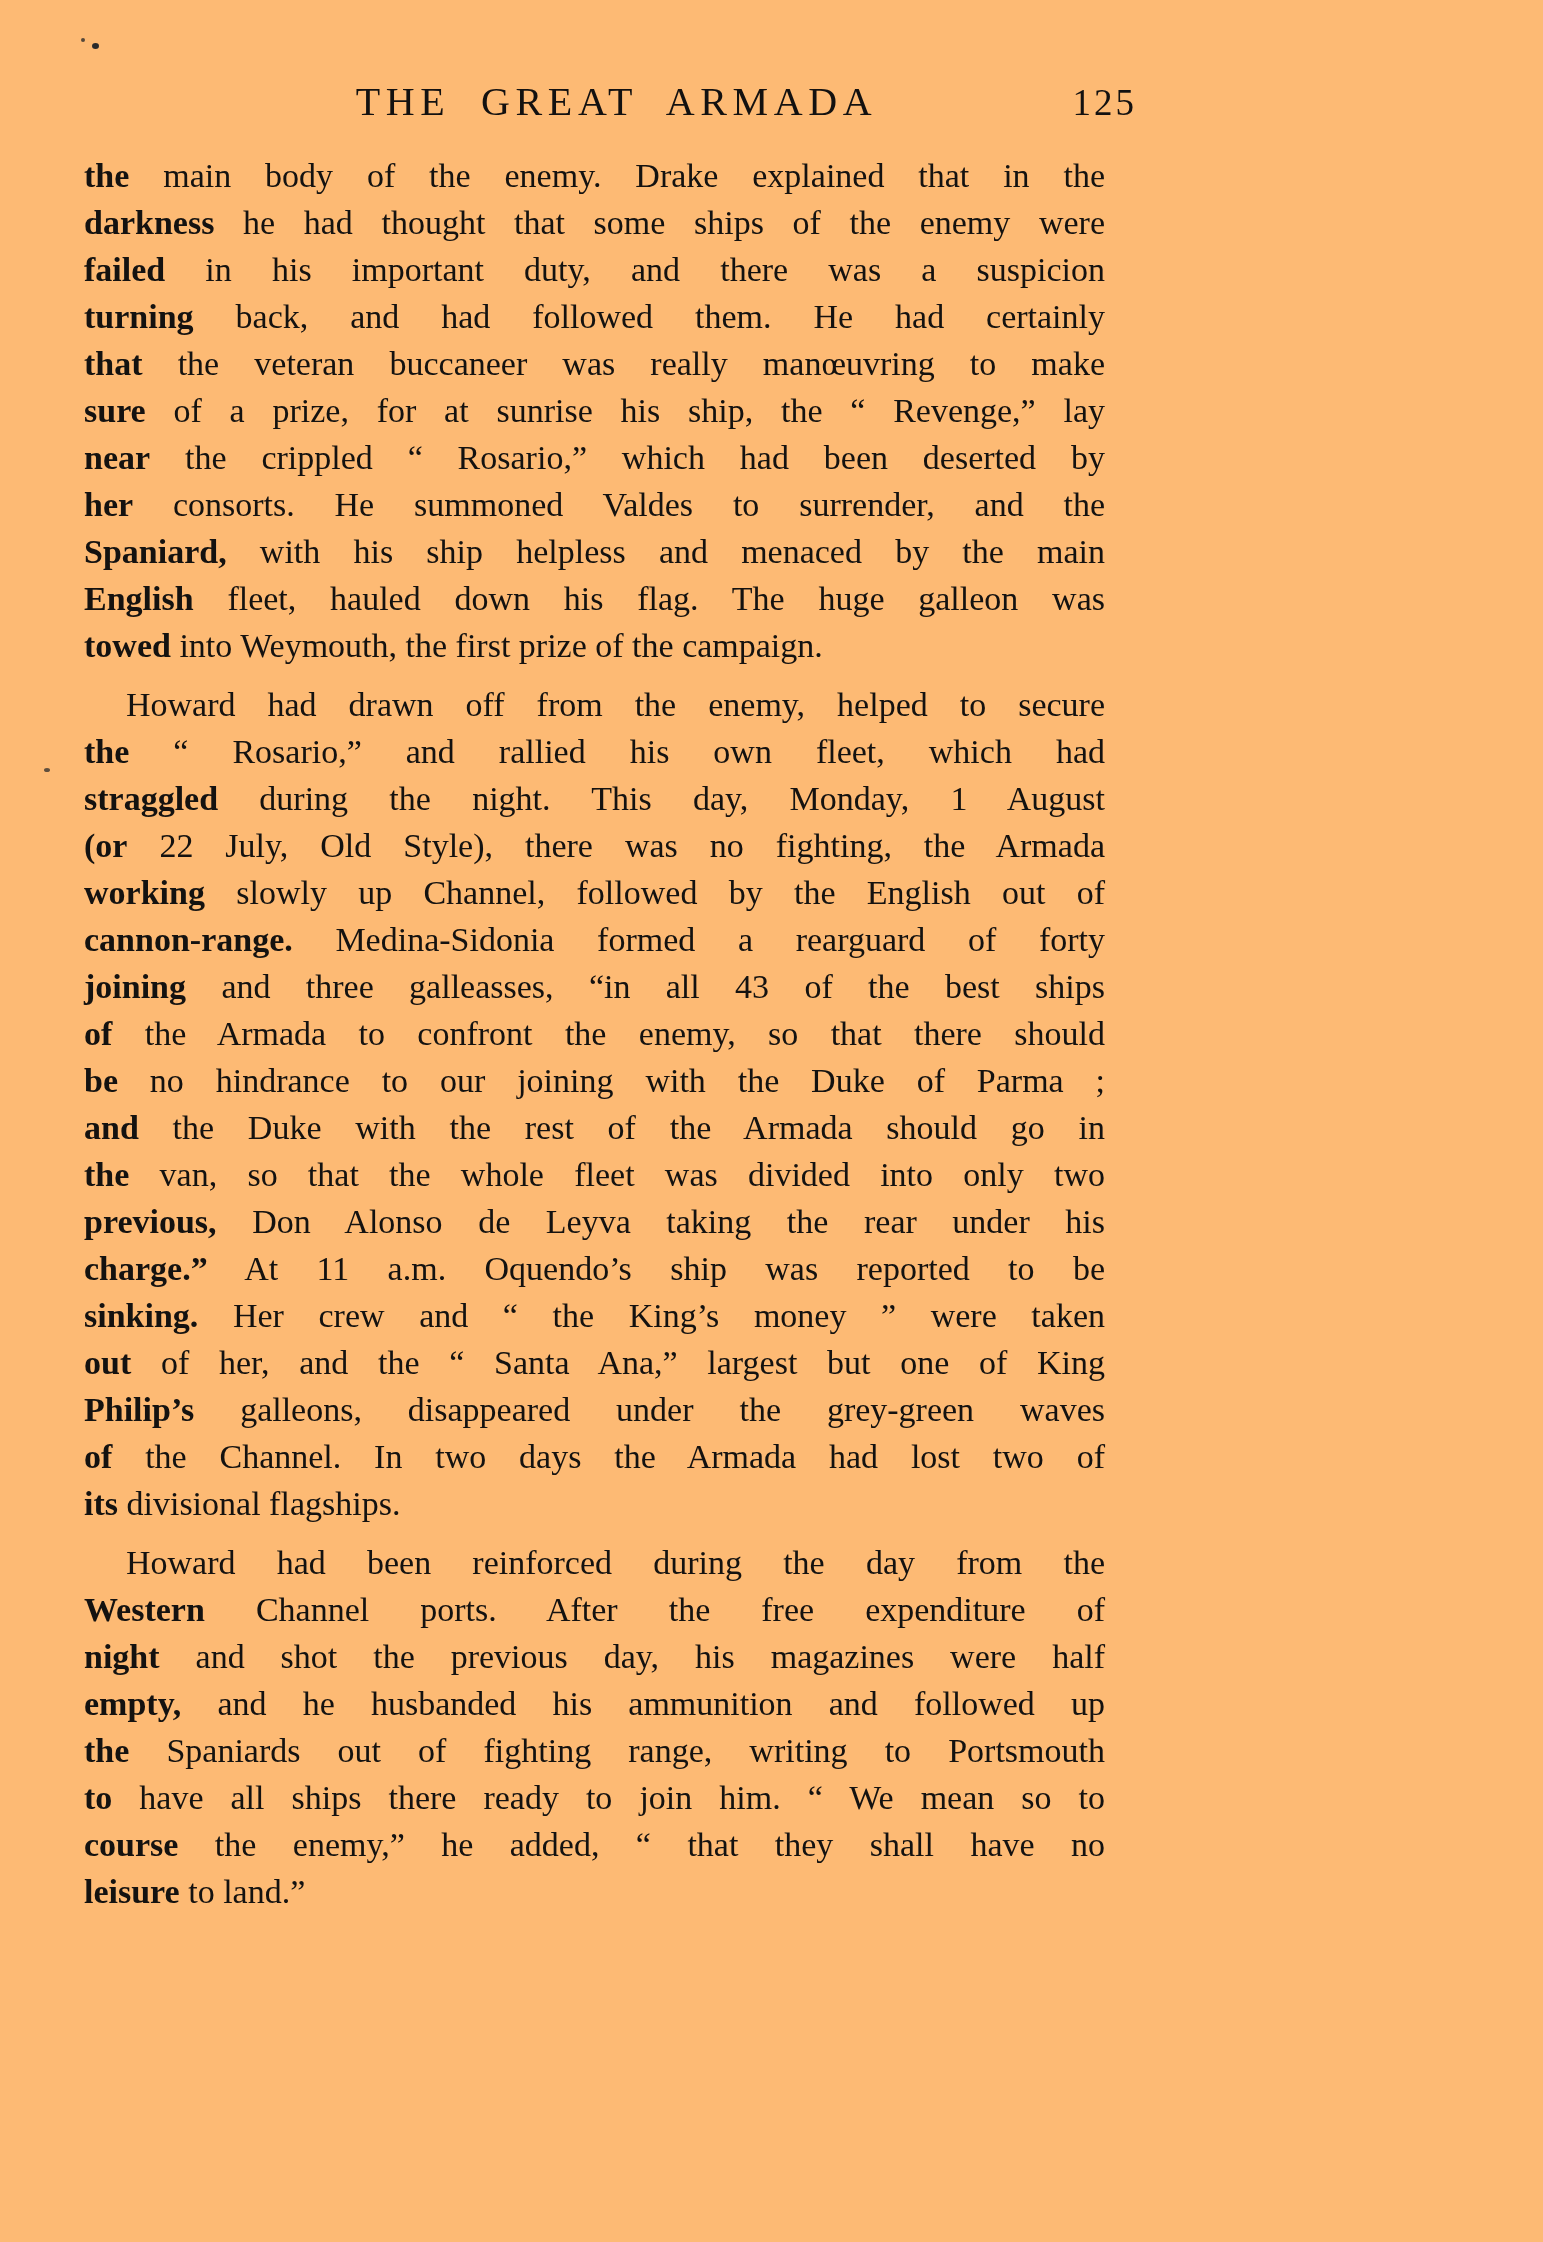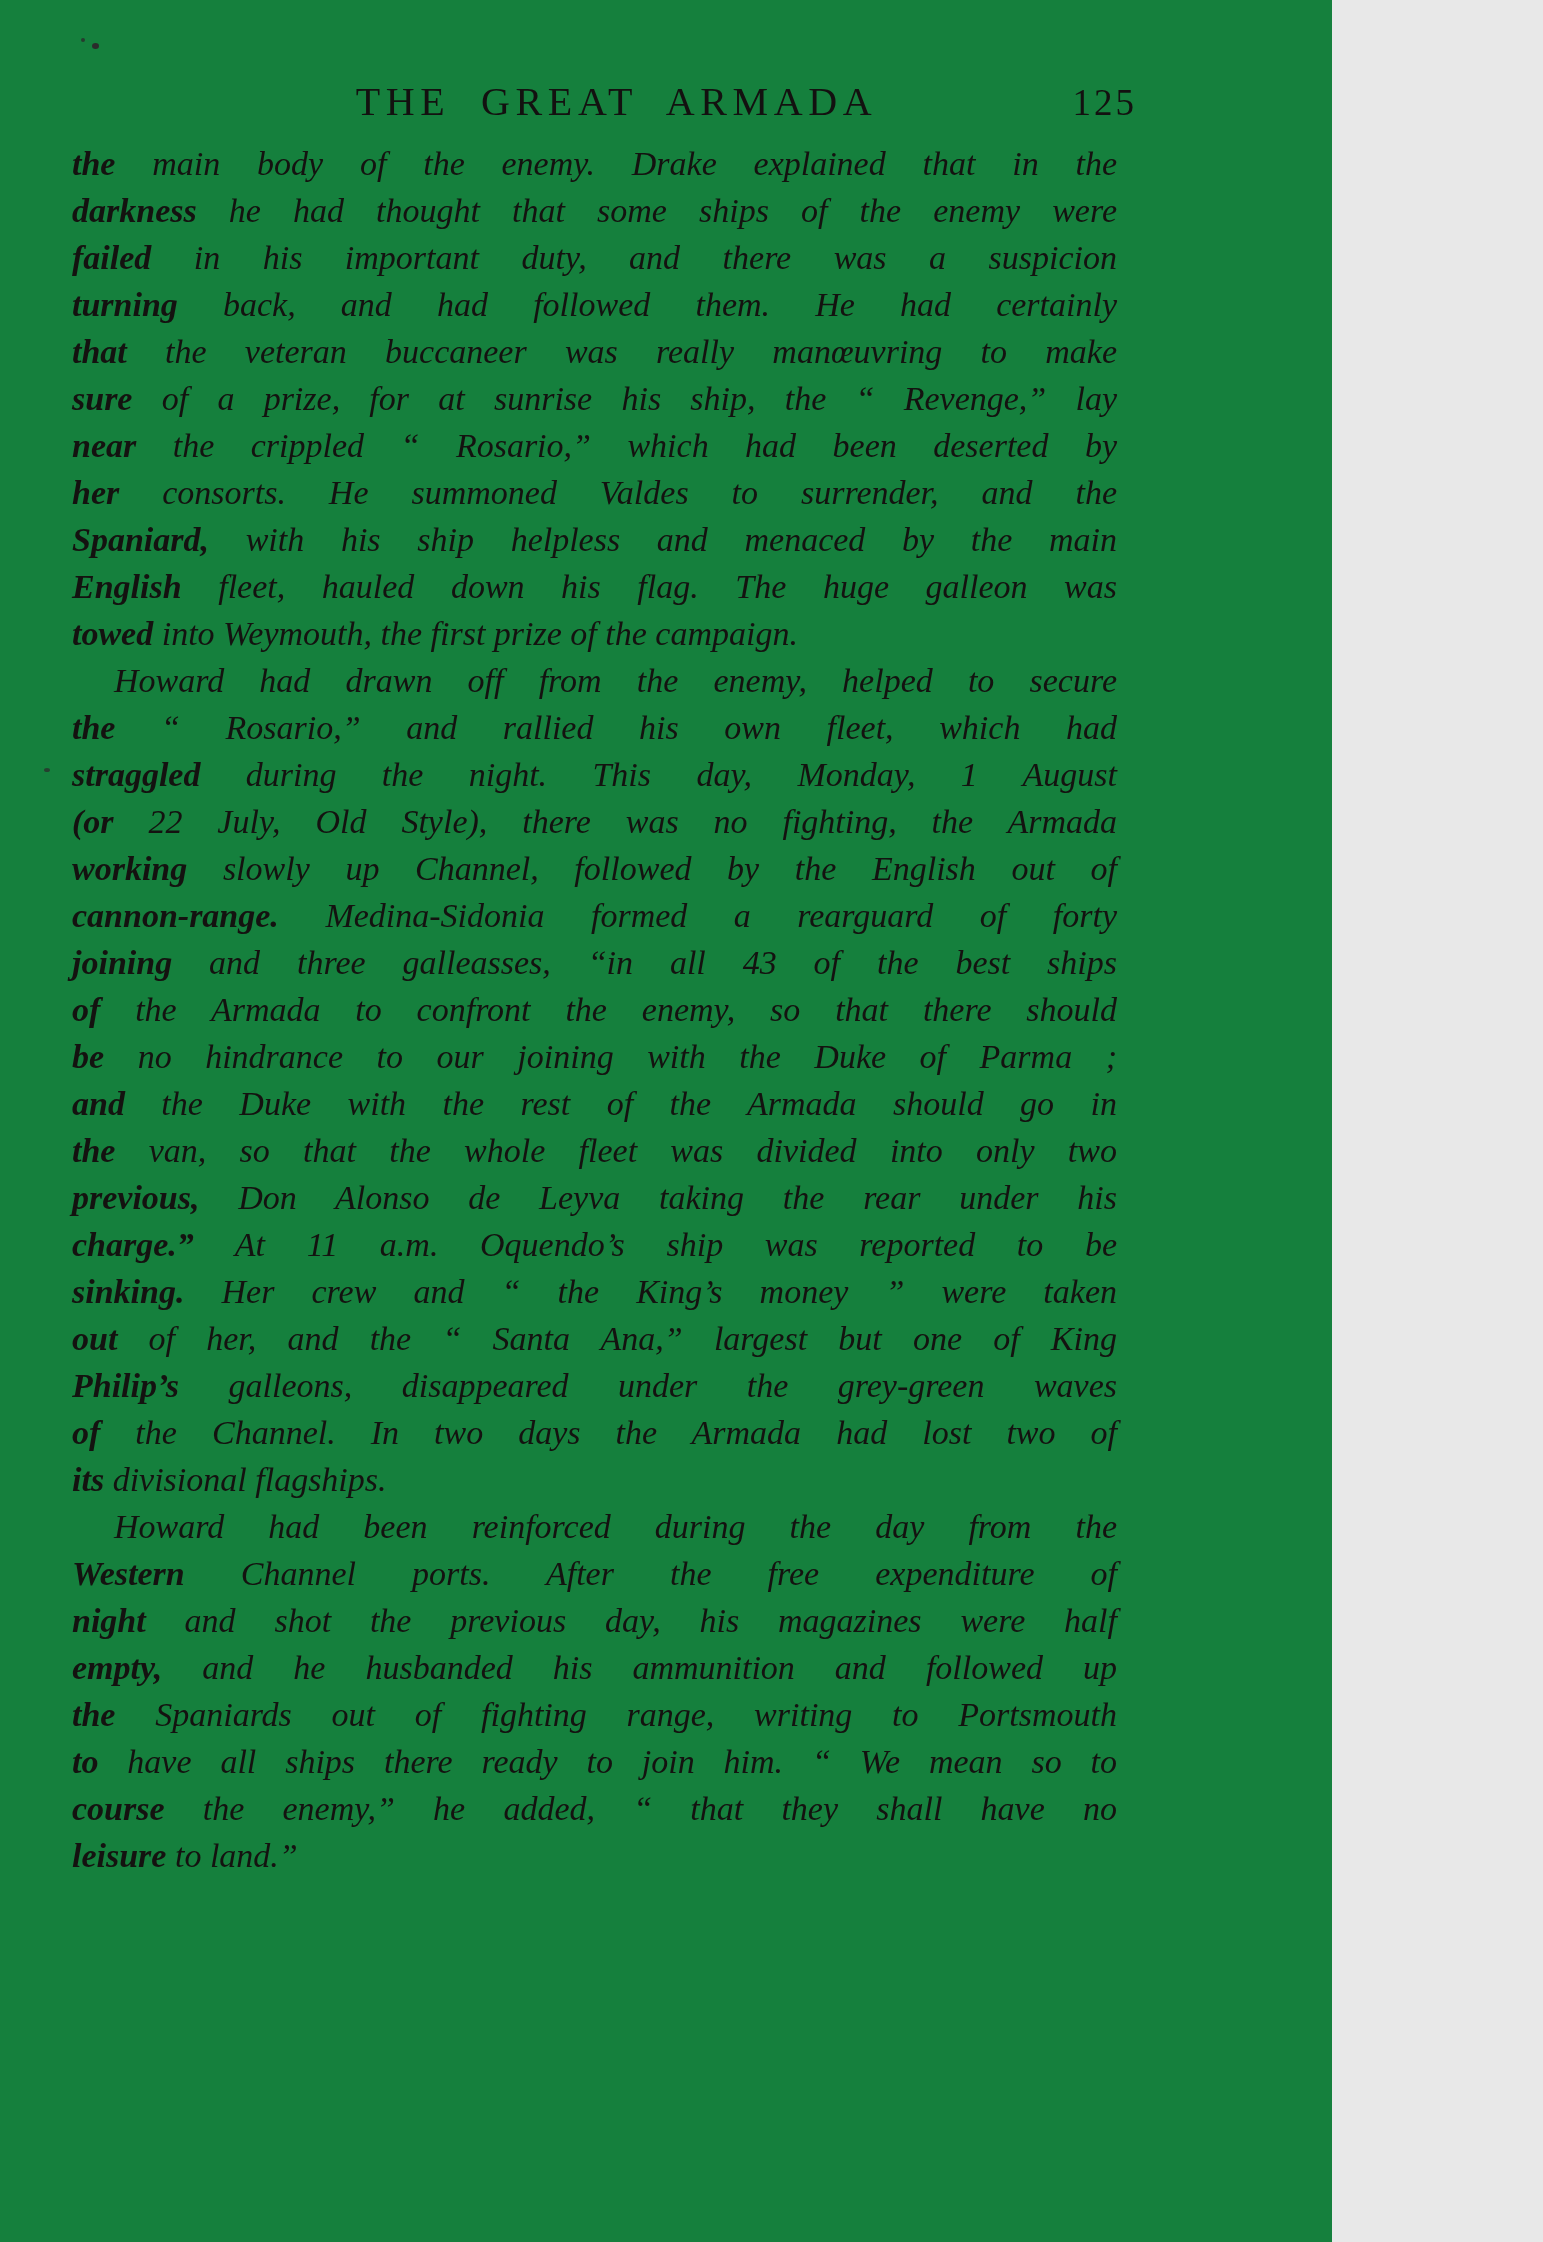--- a/index.html
+++ b/index.html
@@ -2,23 +2,23 @@
 <html><head>
 <meta charset="utf-8">
 <style>
   html, body {
     margin: 0;
     padding: 0;
     background: #e8e8e8;
   }
   .page {
     position: relative;
-    width: 1332px;
+    width: 1543px;
     height: 2242px;
-    background: #15803d;
+    background: #fdba74;
     font-family: "Liberation Serif", "DejaVu Serif", serif;
     color: #141210;
     overflow: hidden;
   }
   
   .running-header {
     position: absolute;
     top: 78px;
     left: 72px;
     width: 1063px;
@@ -47,23 +47,22 @@
   
   .text-block {
     position: absolute;
     top: 140px;
     left: 72px;
     width: 1045px;
     font-size: 34px;
     line-height: 47px;
   }
   .para {
-    margin: 0;
+    margin: 12px;
     padding: 0;
-    font-style: italic;
   }
   .line {
     display: block;
     text-align: justify;
     text-align-last: justify;
   }
   .line.final {
     text-align-last: left;
   }
   .para.indent .line:first-child {

